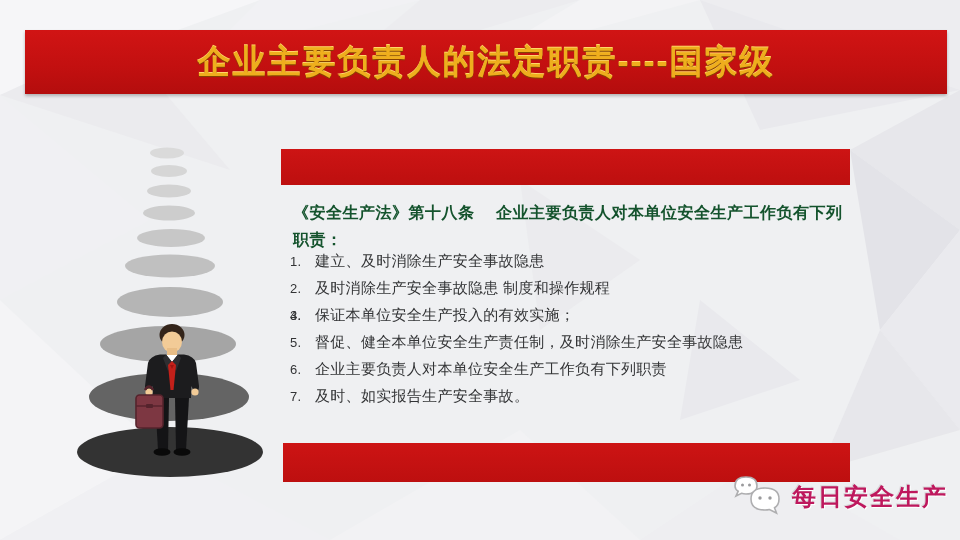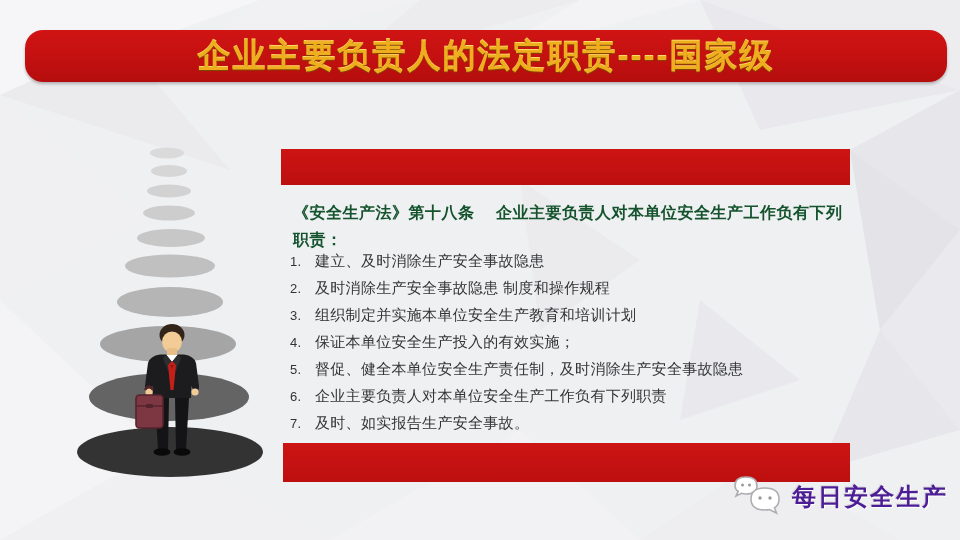--- a/index.html
+++ b/index.html
@@ -11,23 +11,23 @@
     position:relative;
     width:960px;height:540px;
     background:#eff0f2;
     overflow:hidden;
     margin:0 auto;
   }
   .bg-poly{position:absolute;left:0;top:0;width:960px;height:540px;}
 
   
   .title-banner{
-    position:absolute;left:25px;top:30px;width:922px;height:52px;
+    position:absolute;left:25px;top:30px;width:922px;height:64px;
     background:linear-gradient(180deg,#d11414 0%,#c31010 55%,#b40d0d 100%);
-    border-radius:18px;
+    border-radius:0;
     box-shadow:0 2px 3px rgba(0,0,0,0.25);
     display:flex;align-items:center;justify-content:center;
   }
   .title-banner .title-text{
     color:#efae1d;
     font-size:33px;font-weight:bold;letter-spacing:2px;
     text-shadow:0 1px 1px #7e4a00, 0 -1px 0 #ffd766;
     white-space:nowrap;
   }
 
@@ -64,21 +64,21 @@
 
   
   .footer-brand{
     position:absolute;left:728px;top:472px;width:230px;height:50px;
     display:flex;align-items:center;
   }
   .wechat-icon{width:58px;height:46px;flex:0 0 auto;}
   .brand-text{
     margin-left:6px;
     font-size:24px;font-weight:bold;letter-spacing:2px;
-    color:#4c1d95;
+    color:#be185d;
     text-shadow:1px 1px 0 #ffffff,-1px -1px 0 #d8d8da;
     white-space:nowrap;
     text-align:right;
   }
 </style>
 </head>
 <body>
 
 <div class="slide">
 
@@ -167,21 +167,20 @@
     <li class="duty-item">
       <span class="duty-num">1.</span>
       <span class="duty-text">建立、及时消除生产安全事故隐患</span>
     </li>
     <li class="duty-item">
       <span class="duty-num">2.</span>
       <span class="duty-text">及时消除生产安全事故隐患 制度和操作规程</span>
     </li>
     <li class="duty-item">
       <span class="duty-num">3.</span>
-      <span class="duty-text">组织制定并实施本单位安全生产教育和培训计划</span>
     </li>
     <li class="duty-item">
       <span class="duty-num">4.</span>
       <span class="duty-text">保证本单位安全生产投入的有效实施；</span>
     </li>
     <li class="duty-item">
       <span class="duty-num">5.</span>
       <span class="duty-text">督促、健全本单位安全生产责任制，及时消除生产安全事故隐患</span>
     </li>
     <li class="duty-item">

